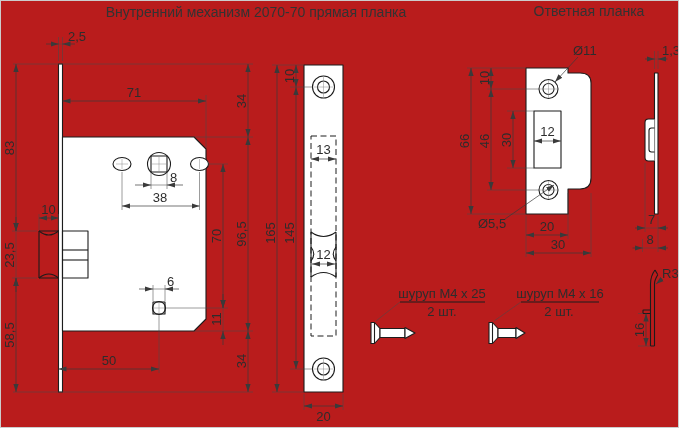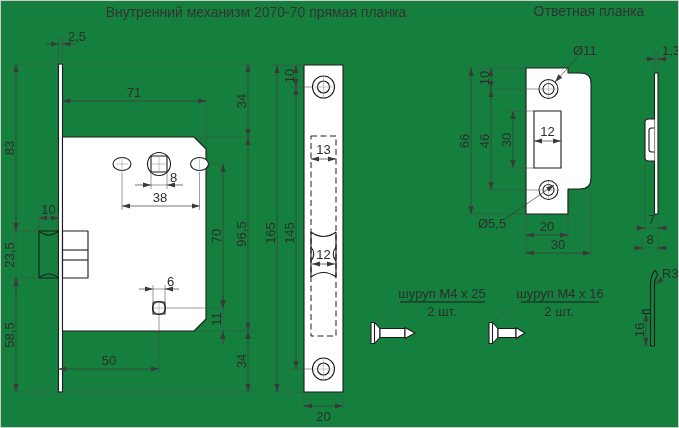--- a/index.html
+++ b/index.html
@@ -1,16 +1,16 @@
 <!DOCTYPE html>
 <html><head>
 <meta charset="utf-8">
 <style>
   html,body{margin:0;padding:0;background:#fff;}
-  .canvas{position:relative;width:679px;height:428px;background:#15803d;border:1px solid #ccc;box-sizing:border-box;overflow:hidden;}
+  .canvas{position:relative;width:679px;height:428px;background:#b91c1c;border:1px solid #ccc;box-sizing:border-box;overflow:hidden;}
   svg{position:absolute;left:0;top:0;}
   text{font-family:"Liberation Sans","DejaVu Sans",sans-serif;font-size:13px;fill:#2d2d2d;}
   .ttl{font-size:14px;fill:#333;}
   .tm{text-anchor:middle;}
   .ol{fill:#fff;stroke:#1c1c1c;stroke-width:1.1;stroke-linejoin:round;}
   .oln{fill:none;stroke:#1c1c1c;stroke-width:1.1;stroke-linejoin:round;}
   .ext{stroke:#4a4a4a;stroke-width:0.55;fill:none;}
   .dim{stroke:#3a3a3a;stroke-width:0.7;fill:none;marker-start:url(#ar);marker-end:url(#ar);}
   .da{stroke:#3a3a3a;stroke-width:0.7;fill:none;marker-end:url(#ar);}
   .dash{fill:none;stroke:#1c1c1c;stroke-width:1;stroke-dasharray:6 3.5;}

